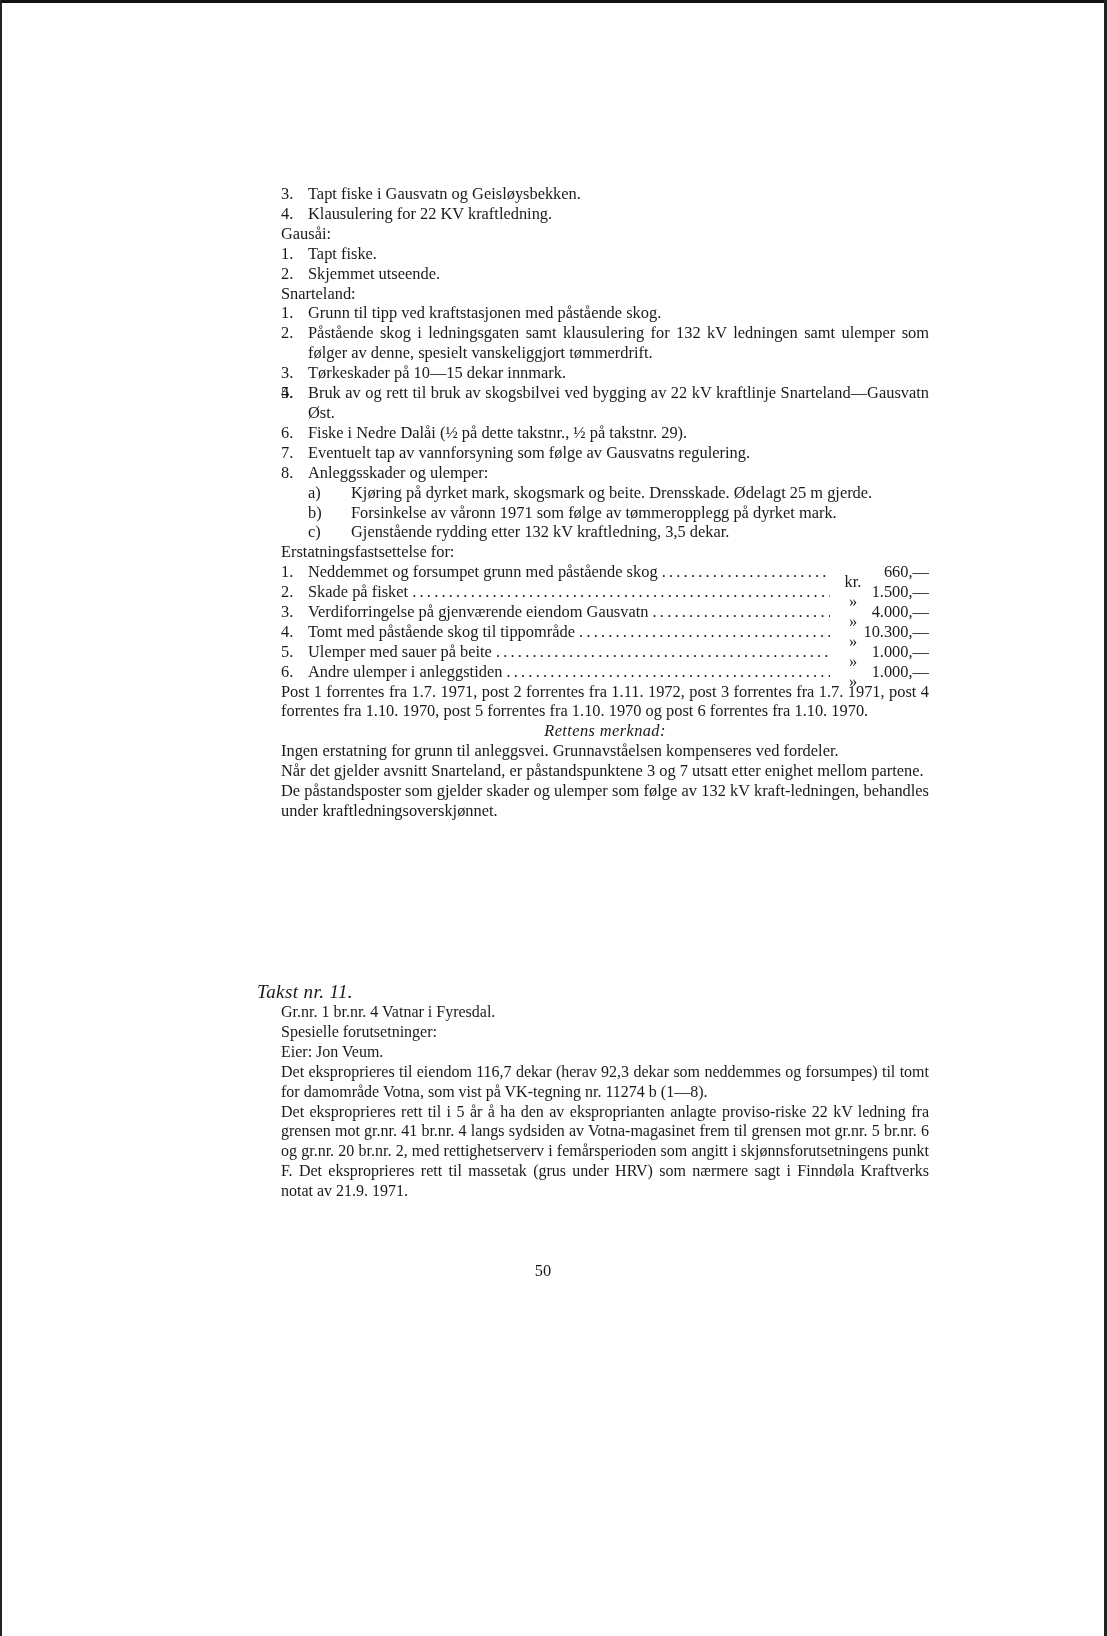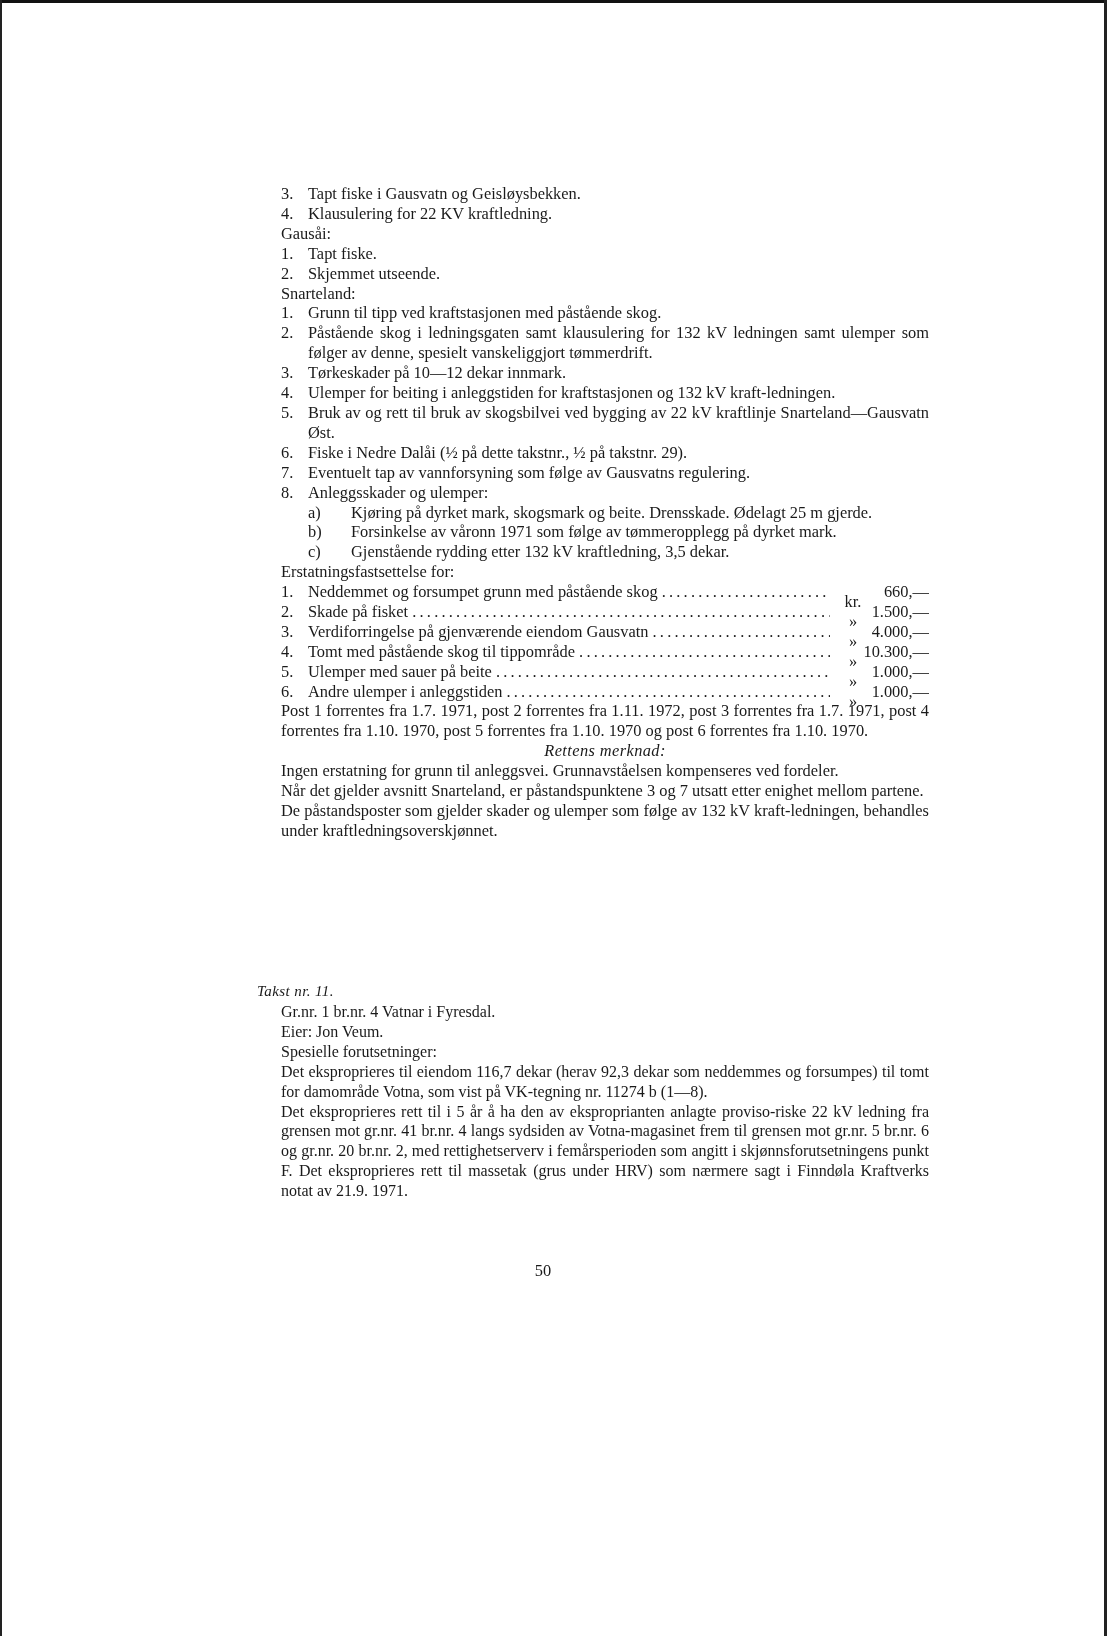--- a/index.html
+++ b/index.html
@@ -20,21 +20,21 @@
   .justify { text-align: justify; text-align-last: left; }
   .italic { font-style: italic; letter-spacing: 0.4px; text-align: center; }
 
   .fee-row { position: relative; padding-left: 27px; height: 19.9px; white-space: nowrap; }
   .fee-row .n { position: absolute; left: 0; top: 0; }
   .fee-row .desc { display: inline-block; width: 522px; overflow: hidden; white-space: nowrap; }
   .fee-row .desc .dots { letter-spacing: 3.2px; }
   .fee-row .unit { position: absolute; left: 557px; width: 30px; text-align: center; margin-top: 10px; }
   .fee-row .amt { position: absolute; right: 0; text-align: right; }
 
-  .takst-head { position: absolute; left: 257px; top: 982px; font-size: 15px; line-height: 19.9px; }
+  .takst-head { position: absolute; left: 257px; top: 982px; font-size: 19px; line-height: 19.9px; }
   .takst-body { position: absolute; left: 281px; top: 1002px; width: 648px; font-size: 16px; line-height: 19.9px; }
   .page-number { position: absolute; left: 0; width: 1006px; top: 1261px; text-align: center; font-size: 16.4px; padding-left: 80px; box-sizing: border-box; }
 </style>
 </head>
 <body>
 
 <div class="frame-top"></div>
 <div class="frame-left"></div>
 <div class="frame-right"></div>
 
@@ -42,22 +42,22 @@
   <div class="num-item"><span class="n">3.</span><span>Tapt fiske i Gausvatn og Geisløysbekken.</span></div>
   <div class="num-item"><span class="n">4.</span><span>Klausulering for 22 KV kraftledning.</span></div>
 
   <div class="line">Gausåi:</div>
   <div class="num-item"><span class="n">1.</span><span>Tapt fiske.</span></div>
   <div class="num-item"><span class="n">2.</span><span>Skjemmet utseende.</span></div>
 
   <div class="line">Snarteland:</div>
   <div class="num-item"><span class="n">1.</span><span>Grunn til tipp ved kraftstasjonen med påstående skog.</span></div>
   <div class="num-item"><span class="n">2.</span><span>Påstående skog i ledningsgaten samt klausulering for 132 kV ledningen samt ulemper som følger av denne, spesielt vanskeliggjort tømmerdrift.</span></div>
-  <div class="num-item"><span class="n">3.</span><span>Tørkeskader på 10—12 dekar innmark.</span></div>
-  <div class="num-item"><span class="n">4.</span><span>Ulemper for beiting i anleggstiden for kraftstasjonen og 132 kV kraft-ledningen.</span></div>
+  <div class="num-item"><span class="n">3.</span><span>Tørkeskader på 10—15 dekar innmark.</span></div>
+  <div class="num-item"><span class="n">4.</span></div>
   <div class="num-item"><span class="n">5.</span><span>Bruk av og rett til bruk av skogsbilvei ved bygging av 22 kV kraftlinje Snarteland—Gausvatn Øst.</span></div>
   <div class="num-item"><span class="n">6.</span><span>Fiske i Nedre Dalåi (½ på dette takstnr., ½ på takstnr. 29).</span></div>
   <div class="num-item"><span class="n">7.</span><span>Eventuelt tap av vannforsyning som følge av Gausvatns regulering.</span></div>
   <div class="num-item"><span class="n">8.</span><span>Anleggsskader og ulemper:</span></div>
 
   <div class="sub-item"><span class="n">a)</span><span>Kjøring på dyrket mark, skogsmark og beite. Drensskade. Ødelagt 25 m gjerde.</span></div>
   <div class="sub-item"><span class="n">b)</span><span>Forsinkelse av våronn 1971 som følge av tømmeropplegg på dyrket mark.</span></div>
   <div class="sub-item"><span class="n">c)</span><span>Gjenstående rydding etter 132 kV kraftledning, 3,5 dekar.</span></div>
 
   <div class="line">Erstatningsfastsettelse for:</div>
@@ -74,19 +74,19 @@
   <div class="justify">Post 1 forrentes fra 1.7. 1971, post 2 forrentes fra 1.11. 1972, post 3 forrentes fra 1.7. 1971, post 4 forrentes fra 1.10. 1970, post 5 forrentes fra 1.10. 1970 og post 6 forrentes fra 1.10. 1970.</div>
   <div class="line italic">Rettens merknad:</div>
   <div class="justify">Ingen erstatning for grunn til anleggsvei. Grunnavståelsen kompenseres ved fordeler.</div>
   <div class="justify">Når det gjelder avsnitt Snarteland, er påstandspunktene 3 og 7 utsatt etter enighet mellom partene.</div>
   <div class="justify">De påstandsposter som gjelder skader og ulemper som følge av 132 kV kraft-ledningen, behandles under kraftledningsoverskjønnet.</div>
 </div>
 
 <div class="takst-head italic">Takst nr. 11.</div>
 <div class="takst-body">
   <div class="line">Gr.nr. 1 br.nr. 4 Vatnar i Fyresdal.</div>
+  <div class="line">Spesielle forutsetninger:</div>
   <div class="line">Eier: Jon Veum.</div>
-  <div class="line">Spesielle forutsetninger:</div>
   <div class="justify">Det eksproprieres til eiendom 116,7 dekar (herav 92,3 dekar som neddemmes og forsumpes) til tomt for damområde Votna, som vist på VK-tegning nr. 11274 b (1—8).</div>
   <div class="justify">Det eksproprieres rett til i 5 år å ha den av eksproprianten anlagte proviso-riske 22 kV ledning fra grensen mot gr.nr. 41 br.nr. 4 langs sydsiden av Votna-magasinet frem til grensen mot gr.nr. 5 br.nr. 6 og gr.nr. 20 br.nr. 2, med rettighetserverv i femårsperioden som angitt i skjønnsforutsetningens punkt F. Det eksproprieres rett til massetak (grus under HRV) som nærmere sagt i Finndøla Kraftverks notat av 21.9. 1971.</div>
 </div>
 
 <div class="page-number">50</div>
 
 </body></html>

